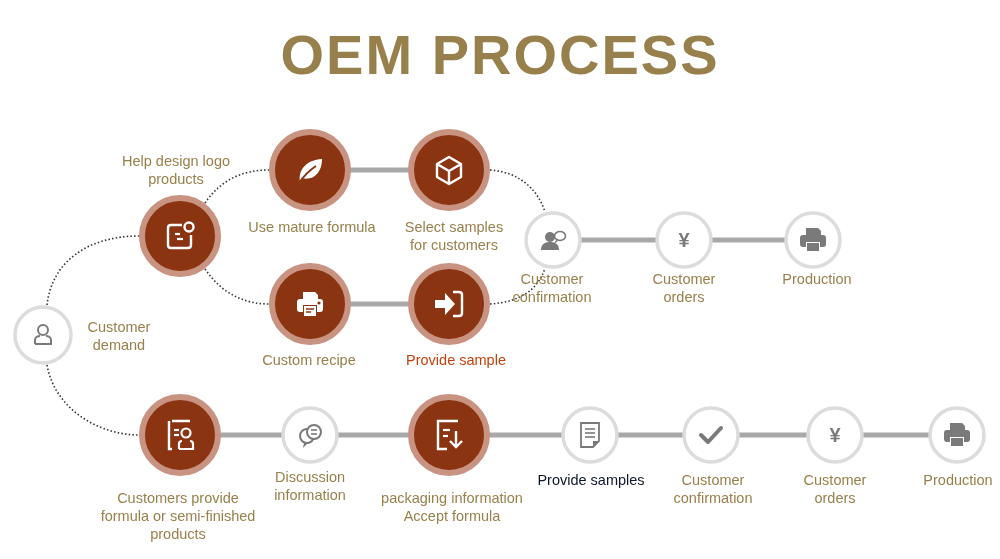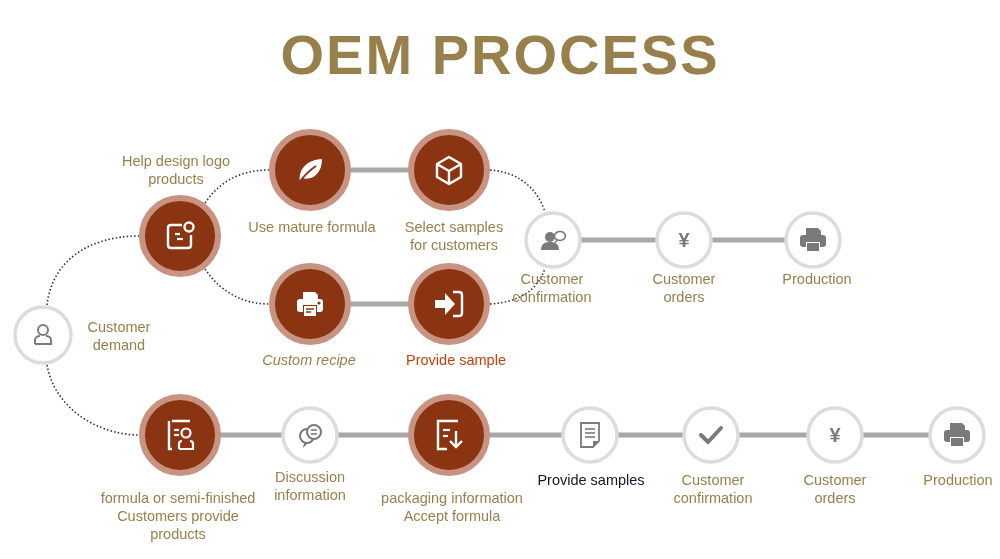--- a/index.html
+++ b/index.html
@@ -179,40 +179,40 @@
       <div>Help design logo</div>
       <div>products</div>
     </div>
     <div class="lbl" style="left: 312px; top: 218px; color: rgb(152, 128, 76);">
       <div>Use mature formula</div>
     </div>
     <div class="lbl" style="left: 454px; top: 218px; color: rgb(152, 128, 76);">
       <div>Select samples</div>
       <div>for customers</div>
     </div>
-    <div class="lbl" style="left: 309px; top: 351px; color: rgb(152, 128, 76); font-style: italic;">
+    <div class="lbl" style="left: 309px; top: 351px; color: rgb(152, 128, 76);">
       <div>Custom recipe</div>
     </div>
     <div class="lbl" style="left: 456px; top: 351px; color: #c2410c;">
       <div>Provide sample</div>
     </div>
     <div class="lbl" style="left: 552px; top: 270px; color: rgb(152, 128, 76);">
       <div>Customer</div>
       <div>confirmation</div>
     </div>
     <div class="lbl" style="left: 684px; top: 270px; color: rgb(152, 128, 76);">
       <div>Customer</div>
       <div>orders</div>
     </div>
     <div class="lbl" style="left: 817px; top: 270px; color: rgb(152, 128, 76);">
       <div>Production</div>
     </div>
     <div class="lbl" style="left: 178px; top: 489px; color: rgb(152, 128, 76);">
+      <div>Customers provide</div>
       <div>formula or semi-finished</div>
-      <div>Customers provide</div>
       <div>products</div>
     </div>
     <div class="lbl" style="left: 310px; top: 468px; color: rgb(152, 128, 76);">
       <div>Discussion</div>
       <div>information</div>
     </div>
     <div class="lbl" style="left: 452px; top: 489px; color: rgb(152, 128, 76);">
       <div>packaging information</div>
       <div>Accept formula</div>
     </div>

